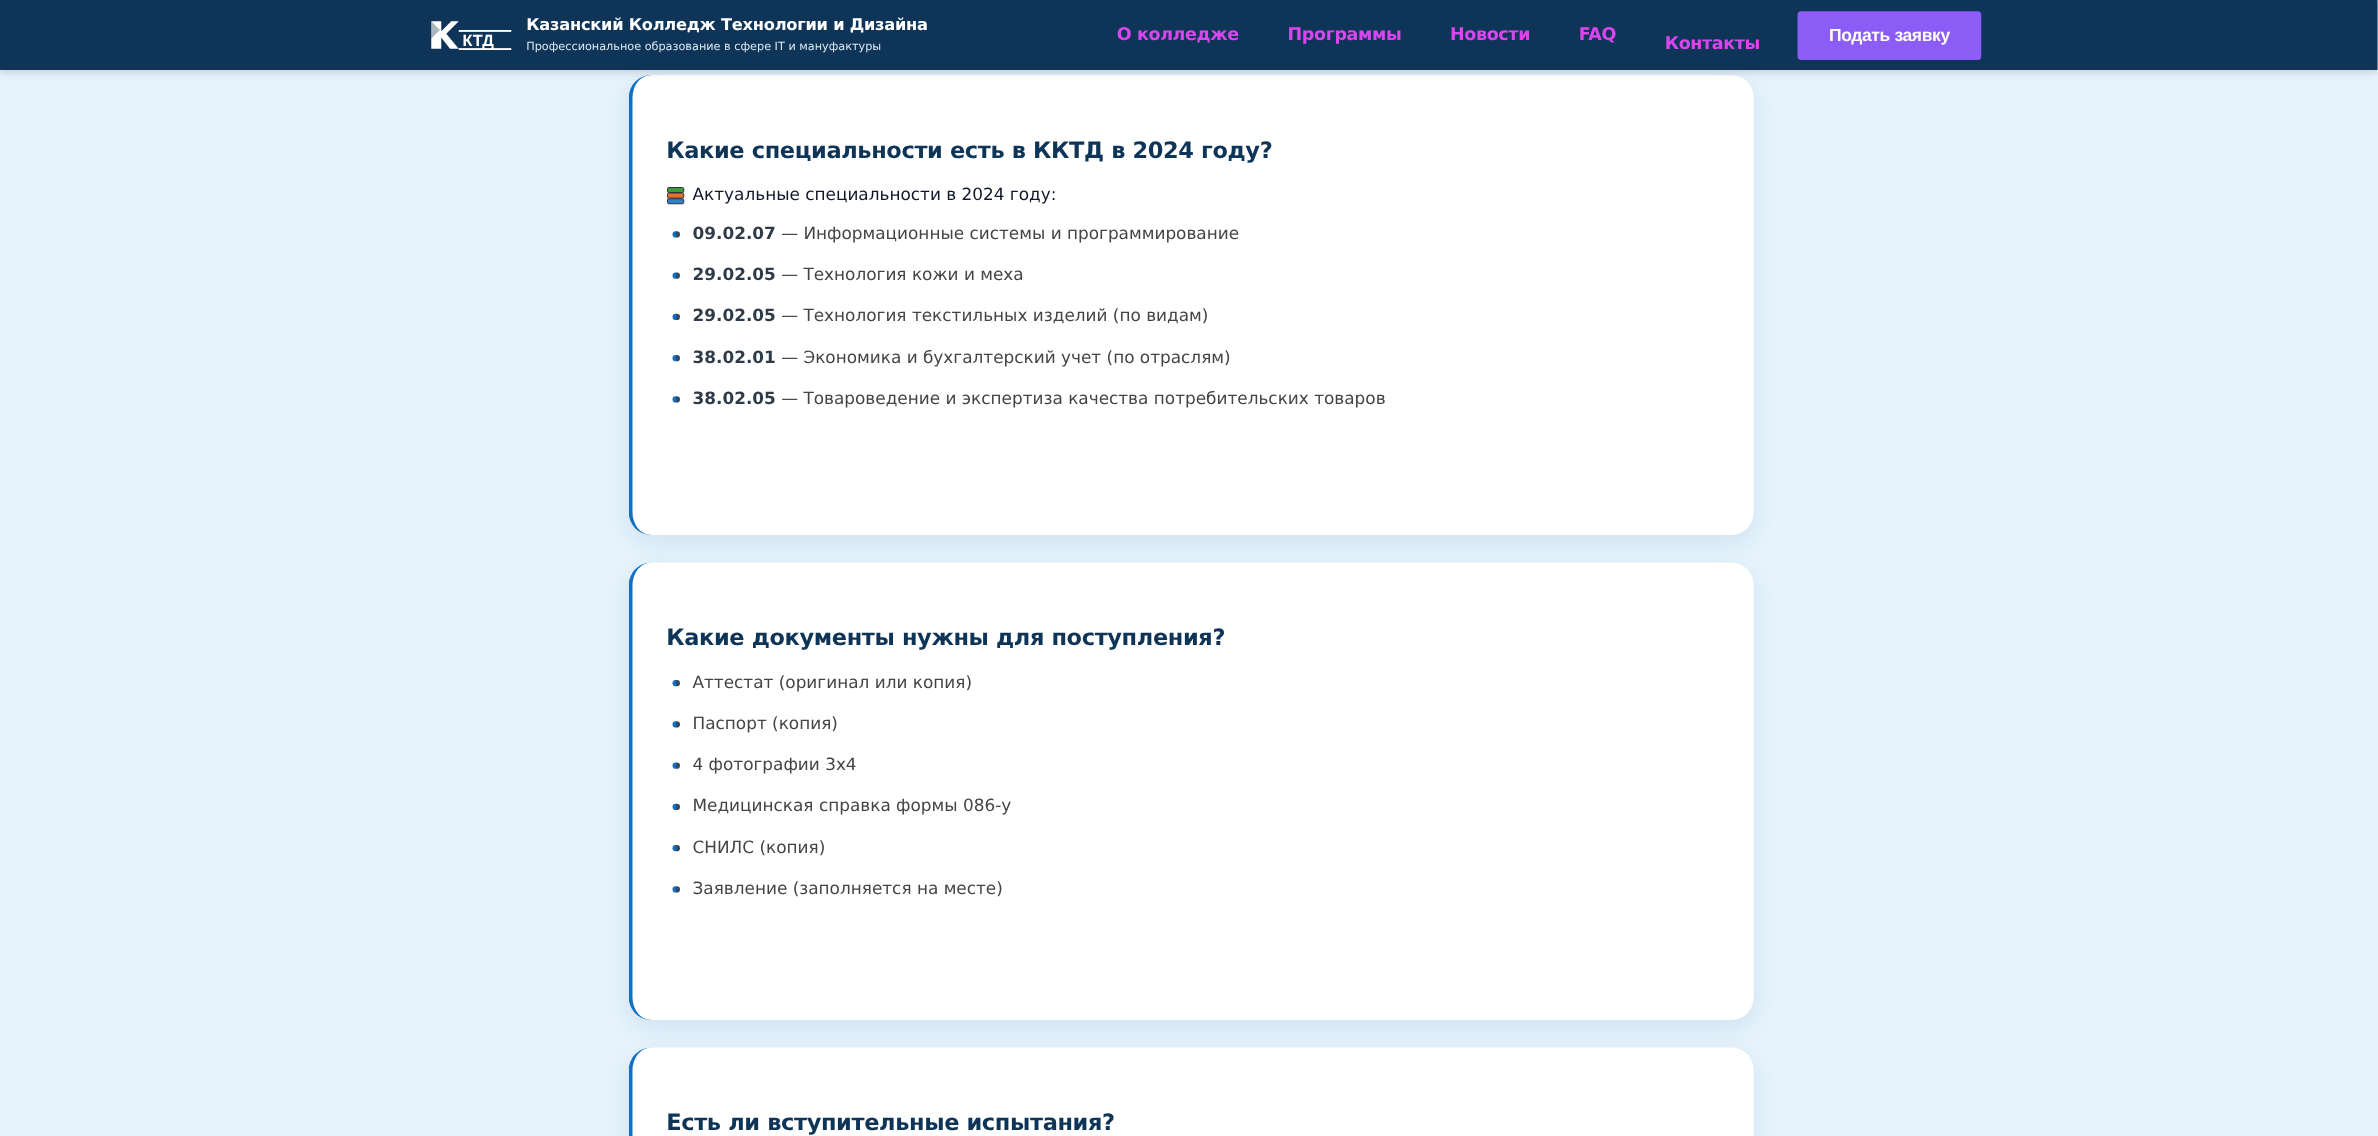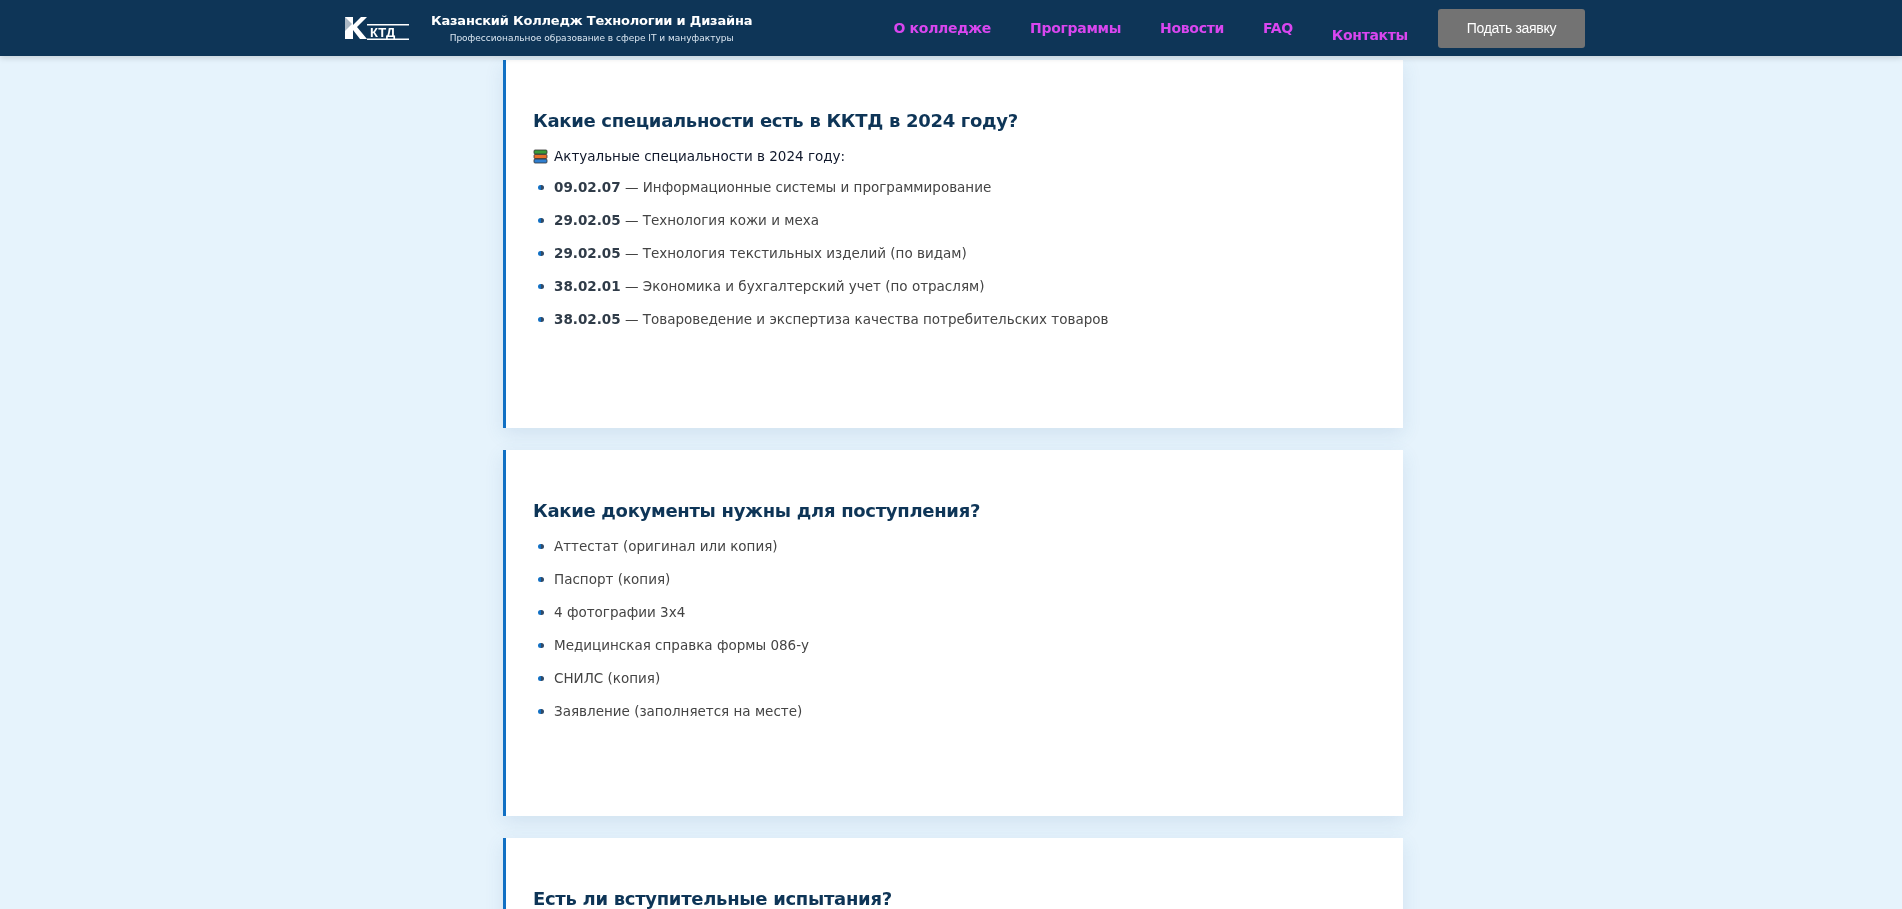--- a/index.html
+++ b/index.html
@@ -11,43 +11,43 @@
     .header {
       position: fixed; top: 0; left: 0; width: 1902px; height: 56px;
       background: #0e3557;
       box-shadow: 0 2px 6px rgba(0,0,0,0.15);
       z-index: 10;
     }
     .header-inner {
       position: absolute; left: 343px; top: 0; width: 1242px; height: 56px;
       display: flex; align-items: center; justify-content: space-between;
     }
-    .brand { display: flex; align-items: center; gap: 20px; text-align: center; }
+    .brand { display: flex; align-items: center; gap: 10px; }
     .logo { width: 68px; height: 28px; display: block; }
     .brand-text { display: flex; flex-direction: column; color: #fff; }
     .brand-title { font-weight: bold; font-size: 13px; letter-spacing: -0.2px; line-height: 16px; }
     .brand-sub { font-size: 9px; line-height: 12px; color: #dbe7f2; margin-top: 3px; }
     .nav { display: flex; align-items: center; }
     .nav-link {
       color: #d946ef; font-size: 14px; font-weight: bold; text-decoration: none;
       margin-right: 39px; letter-spacing: -0.3px;
     }
     .nav-link:nth-child(5) { margin-right: 30px; margin-top: 14px; }
     .cta {
-      background: #737373; color: #fff; font-weight: normal; font-size: 14px;
+      background: #8b5cf6; color: #fff; font-weight: bold; font-size: 14px;
       border: none; border-radius: 3px; width: 147px; height: 39px;
       letter-spacing: -0.3px; cursor: pointer;
     }
     .main {
       position: absolute; left: 503px; top: 60px; width: 900px;
     }
     .card {
       background: #fff;
       border-left: 3px solid #1170c4;
-      border-radius: 0;
+      border-radius: 18px;
       box-shadow: 0 6px 18px rgba(60,110,160,0.12);
       padding: 50px 28px 30px 27px;
       margin-bottom: 22px;
     }
     .card h2 {
       color: #0e3557; font-size: 18px; font-weight: bold; letter-spacing: -0.3px;
       margin-bottom: 17px;
     }
     .card .intro {
       display: flex; align-items: center; gap: 6px;

